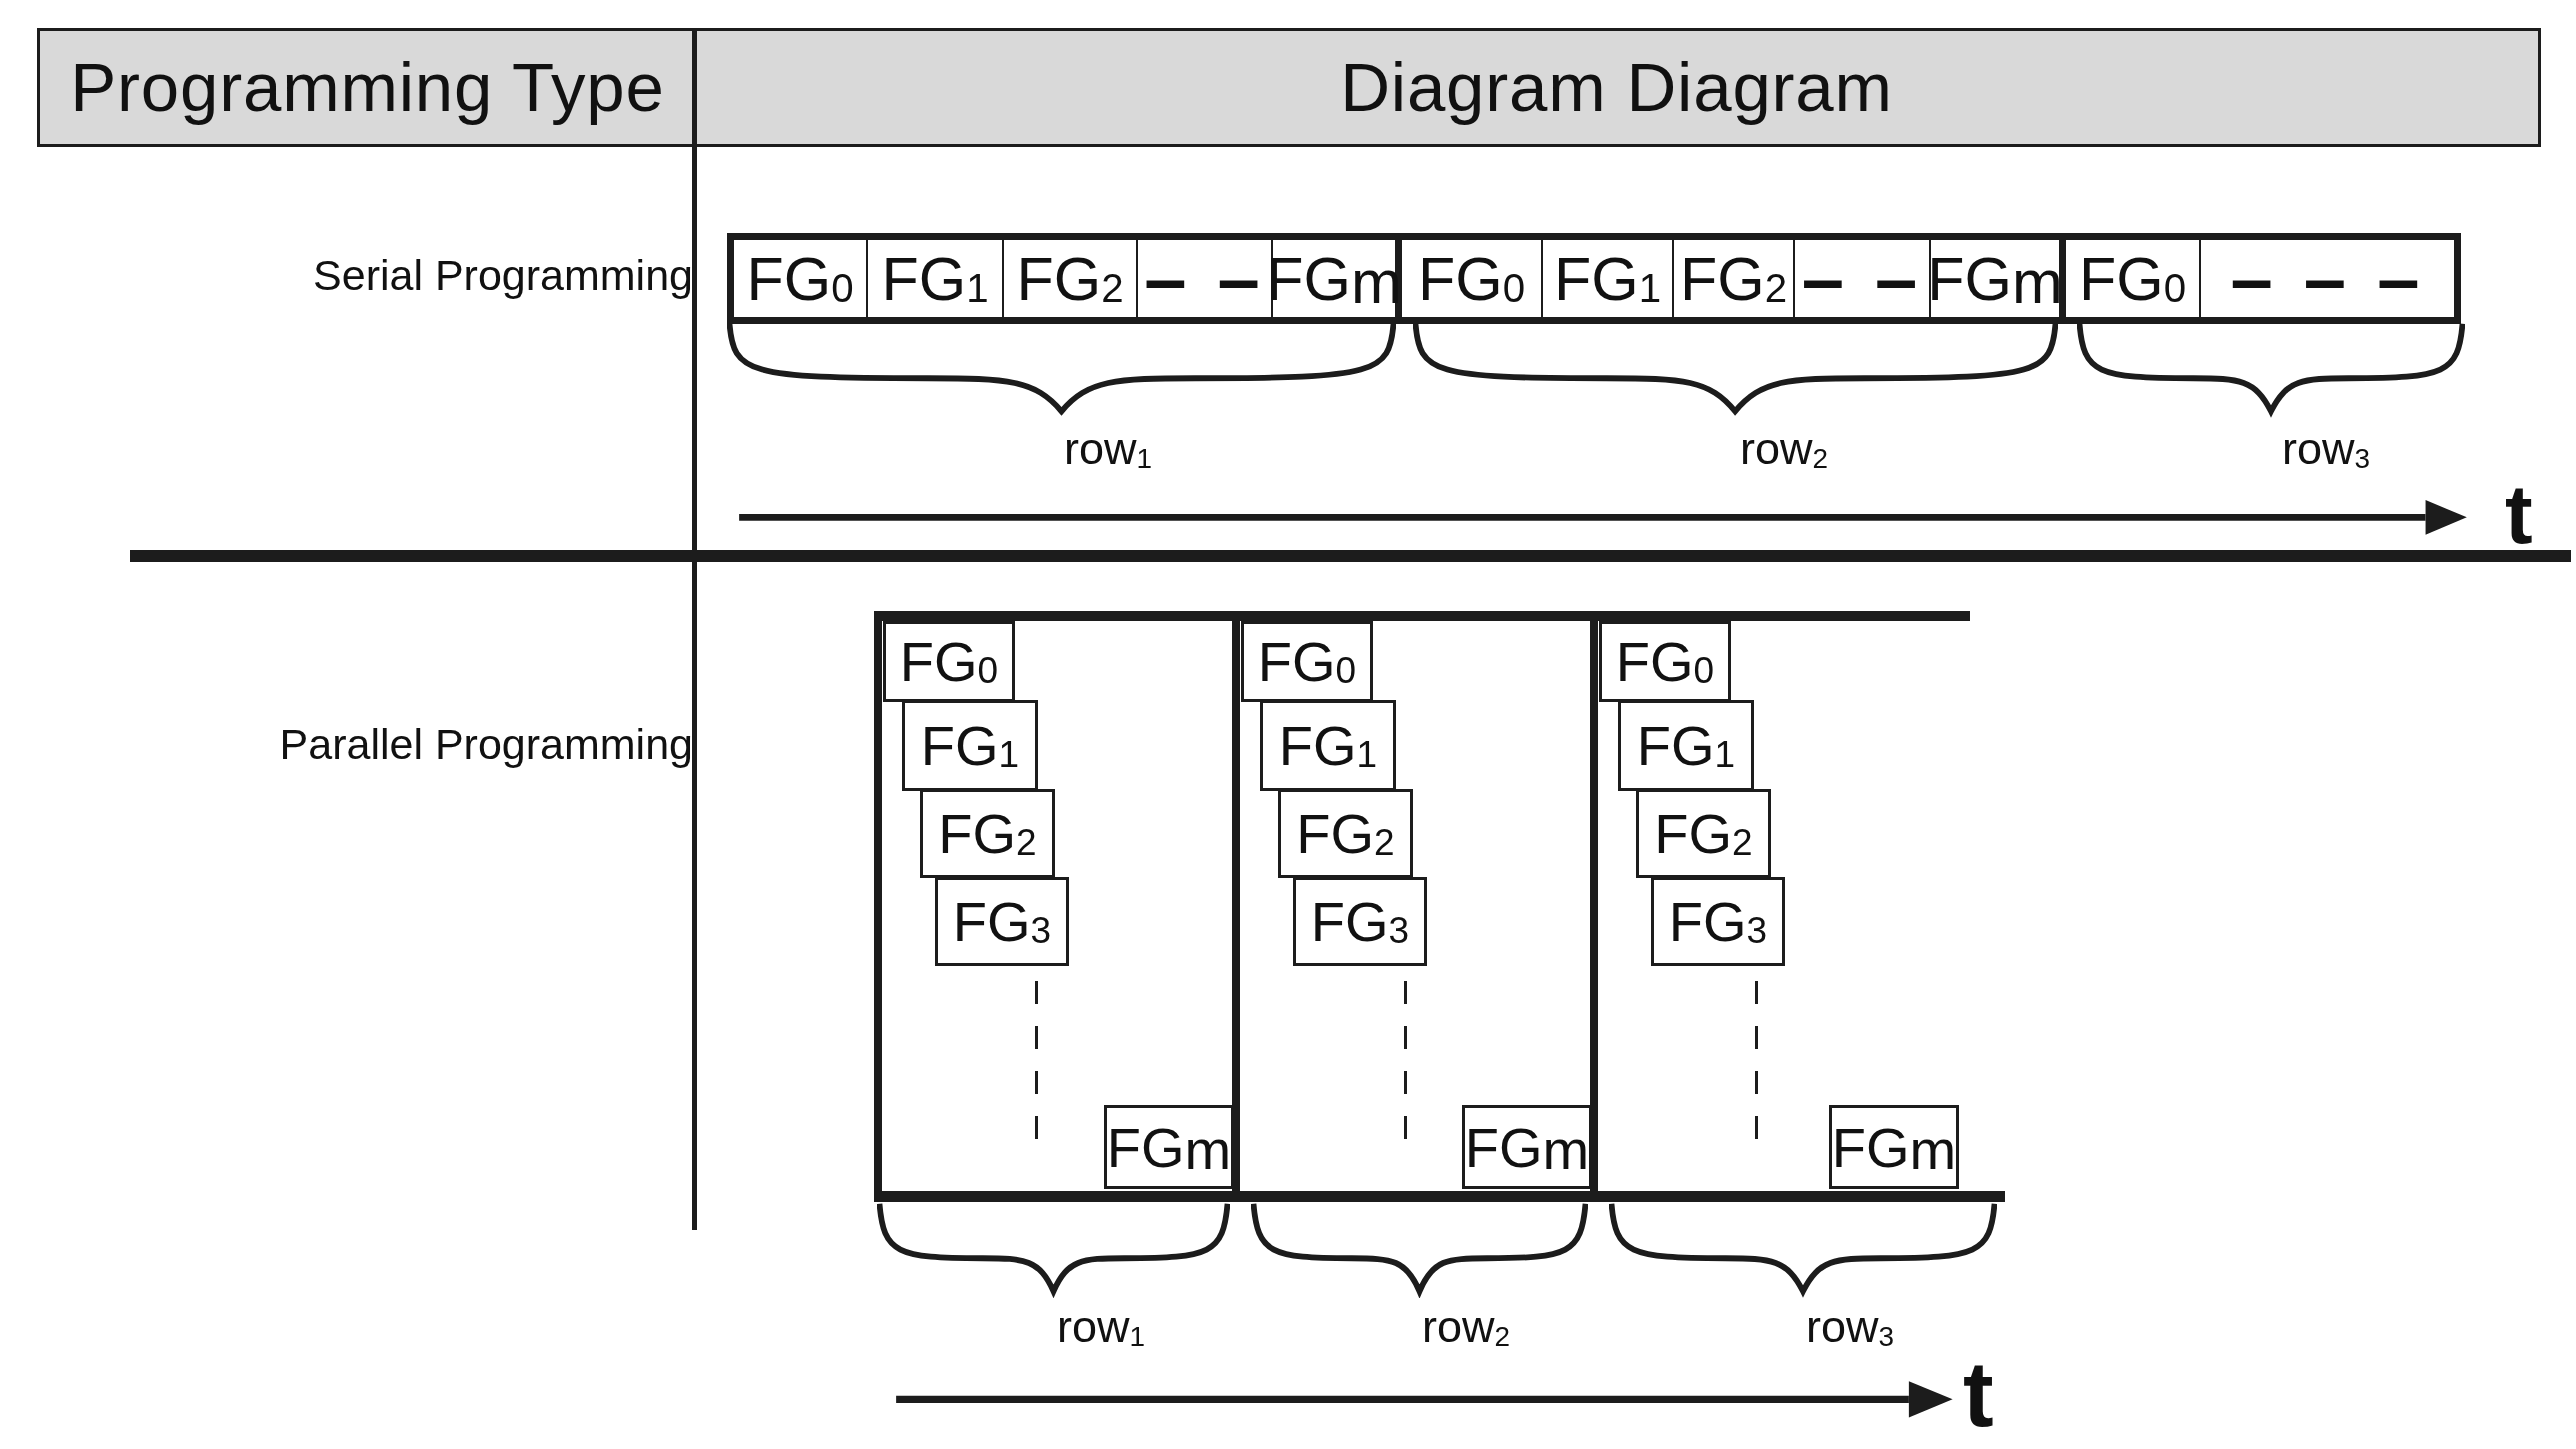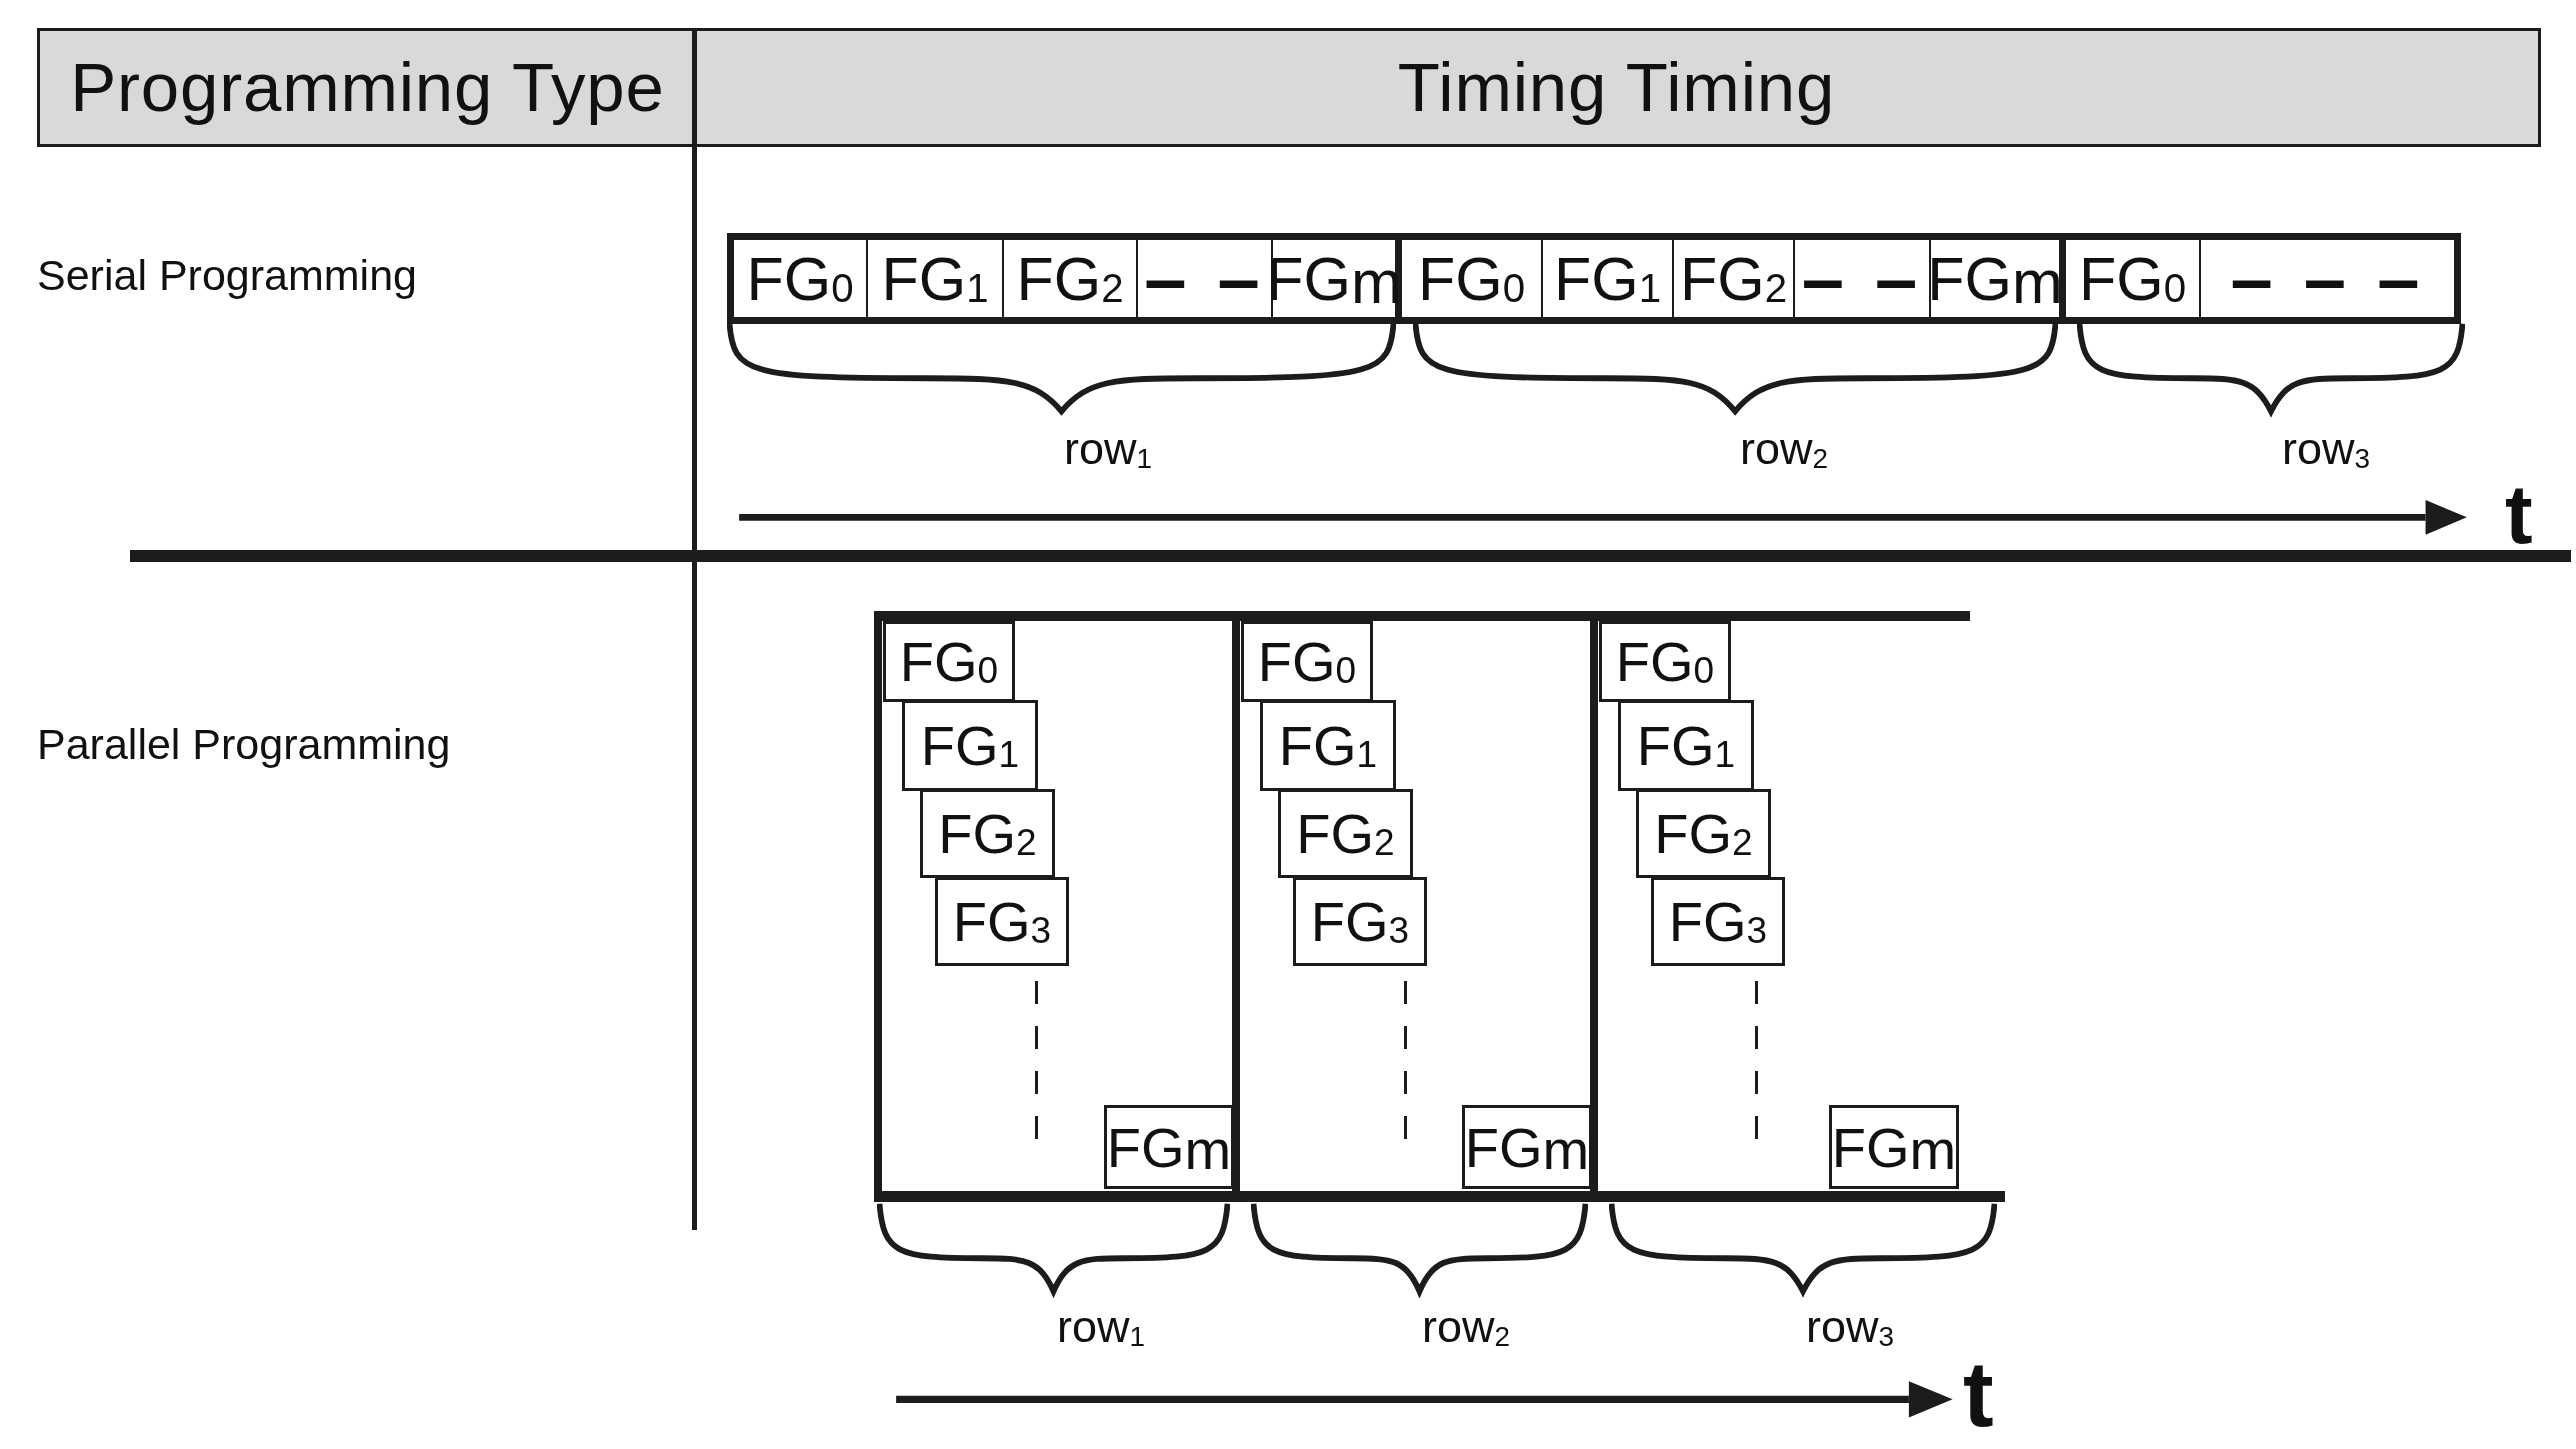--- a/index.html
+++ b/index.html
@@ -9,21 +9,21 @@
   .abs{position:absolute;}
   
   .hdr{position:absolute;left:37px;top:28px;width:2504px;height:119px;
        background:#d9d9d9;border:3.3px solid #1c1c1c;display:flex;}
   .hdr-cell{display:flex;align-items:center;justify-content:center;
             font-size:69px;letter-spacing:0.8px;}
   .hdr-left{width:655px;}
   .hdr-right{flex:1;}
   .vdivider{position:absolute;left:692px;top:28px;width:5px;height:1202px;background:#1c1c1c;}
   .hdivider{position:absolute;left:130px;top:550px;width:2441px;height:11.6px;background:#1c1c1c;}
-  .rowlabel{position:absolute;left:37px;width:656px;text-align:left;font-size:43px;}
+  .rowlabel{position:absolute;left:37px;width:656px;text-align:right;font-size:43px;}
   
   .strip{position:absolute;left:727px;top:233px;width:1734px;height:91px;
          border:7.4px solid #1c1c1c;display:flex;}
   .scell{height:100%;display:flex;align-items:center;justify-content:center;
          font-size:61px;border-right:2.5px solid #1c1c1c;}
   .scell.bthick{border-right-width:7.4px;}
   .scell.bnone{border-right:none;}
   .sub{font-size:.66em;position:relative;top:.05em;}
   .subm{font-size:1em;}
   .dashtxt{font-weight:bold;font-size:76px;letter-spacing:5px;white-space:pre;}
@@ -39,21 +39,21 @@
   .dashv{position:absolute;width:3.3px;
          background:repeating-linear-gradient(to bottom,#1c1c1c 0 23px,transparent 23px 45px);}
 </style>
 </head>
 <body>
 
 <div class="canvas">
 
   <div class="hdr">
     <div class="hdr-cell hdr-left">Programming Type</div>
-    <div class="hdr-cell hdr-right">Timing Timing</div>
+    <div class="hdr-cell hdr-right">Diagram Diagram</div>
   </div>
 
   <div class="vdivider"></div>
   <div class="hdivider"></div>
 
   <div class="rowlabel" style="top:251px;">Serial Programming</div>
   <div class="rowlabel" style="top:720px;">Parallel Programming</div>
 
   <div class="strip">
     <div class="scell" style="width:134px">

